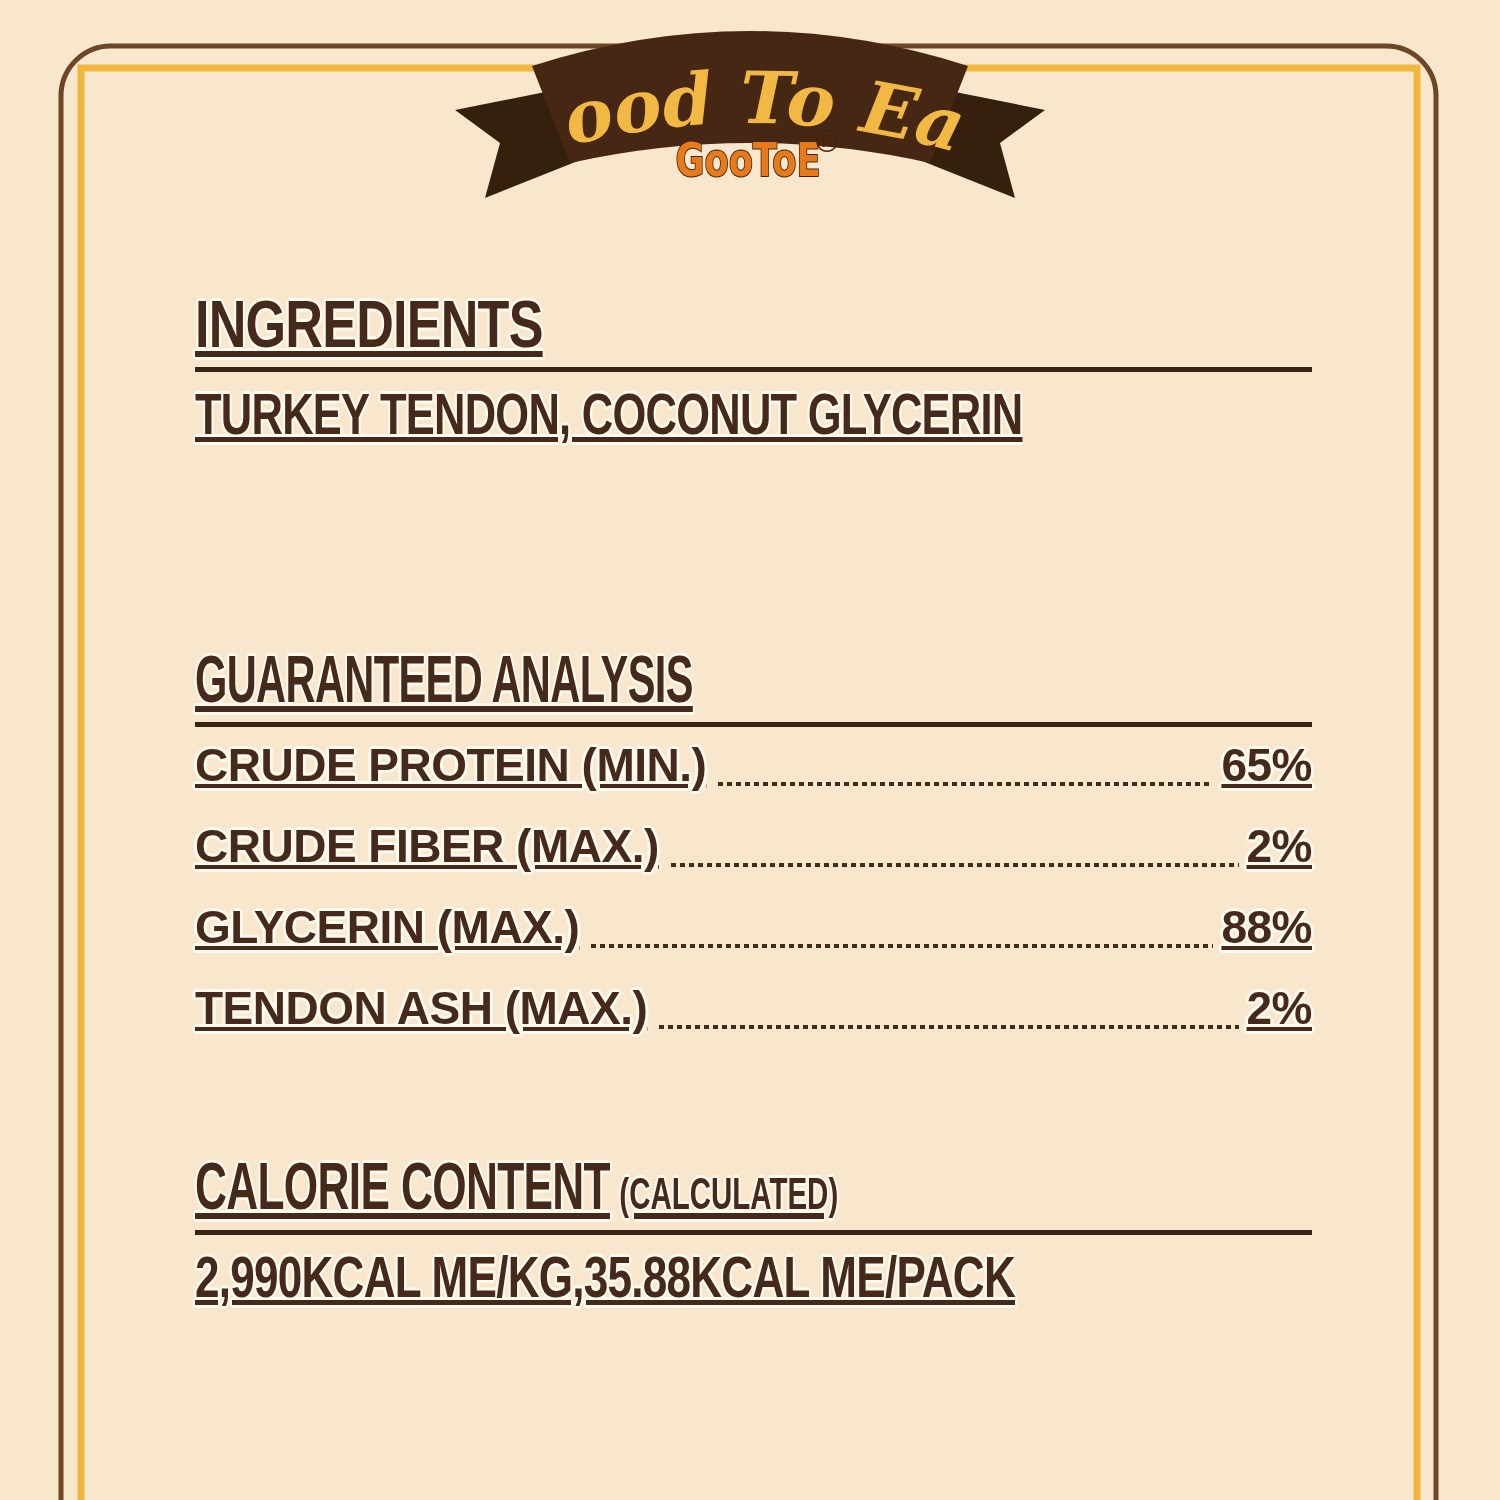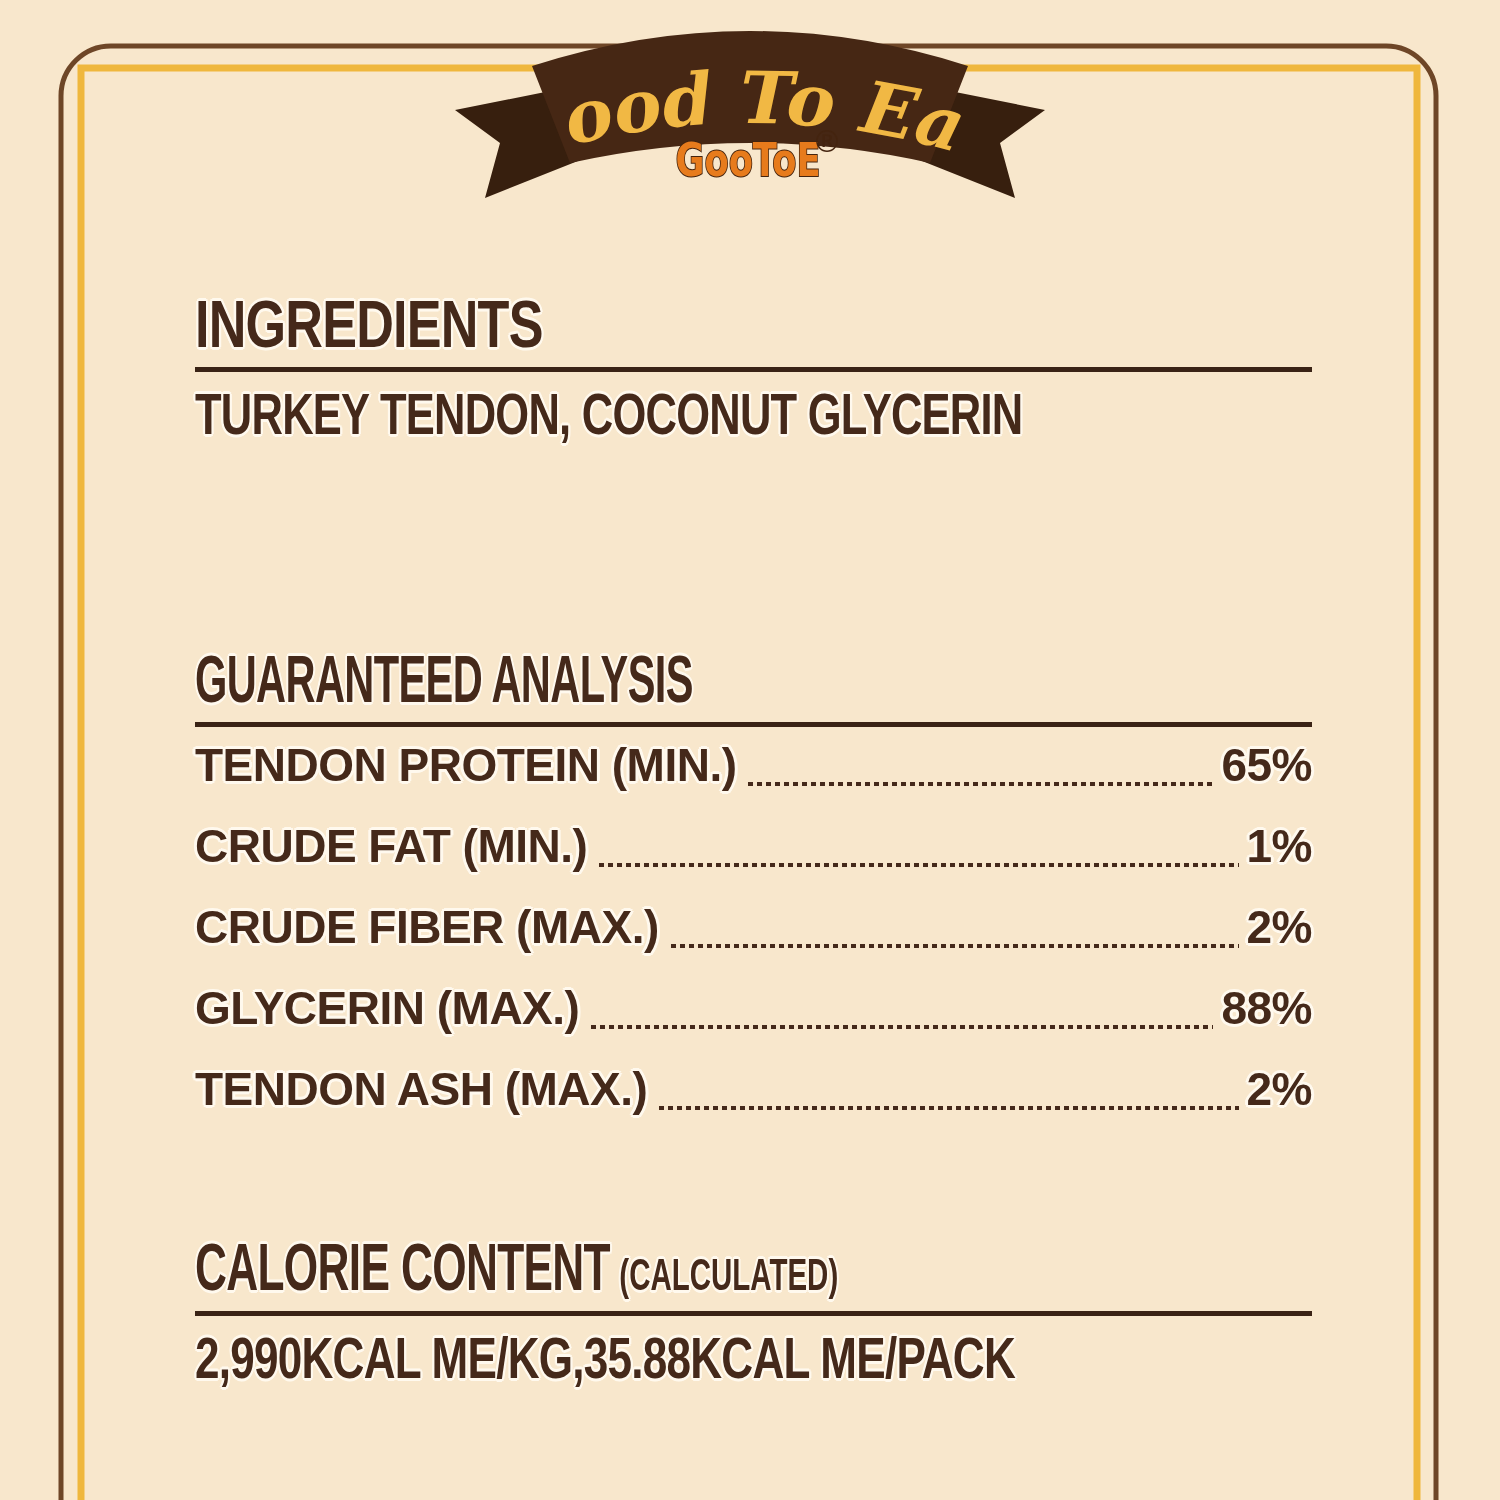--- a/index.html
+++ b/index.html
@@ -80,39 +80,34 @@
       <path id="ribbonTextPath" d="M 545 152 Q 750 94 955 152"></path>
     </defs>
     <text font-family="DejaVu Serif, serif" font-style="italic" font-weight="700" font-size="72" fill="#f1b844">
       <textPath href="#ribbonTextPath" startOffset="50%" text-anchor="middle">Good To Eat</textPath>
     </text>
 
     <text x="748" y="176" text-anchor="middle" font-family="DejaVu Sans, sans-serif" font-weight="700" font-size="46" textLength="145" lengthAdjust="spacingAndGlyphs" fill="#e77b1c" stroke="#44240f" stroke-width="2" paint-order="stroke">GooToE</text>
     <text x="812" y="152" font-family="DejaVu Sans, sans-serif" font-size="30" fill="#44240f">®</text>
   </svg>
 
-  <div id="content" style="padding-top:290px;">
+  <div id="content" style="padding-top:290px;text-decoration:underline;">
 
     <h2 class="sec halo sx79">INGREDIENTS</h2>
     <div class="rule"></div>
     <p class="body-line halo sx75">TURKEY TENDON, COCONUT GLYCERIN</p>
 
     <h2 id="ga-title" class="sec halo sx63">GUARANTEED ANALYSIS</h2>
     <div class="rule"></div>
 
     <div class="rows">
       <div class="arow">
-        <span class="lbl halo">TENDON PROTEIN (MIN.)</span>
+        <span class="lbl halo">CRUDE PROTEIN (MIN.)</span>
         <span class="leader"></span>
         <span class="val halo">65%</span>
-      </div>
-      <div class="arow">
-        <span class="lbl halo">CRUDE FAT (MIN.)</span>
-        <span class="leader"></span>
-        <span class="val halo">1%</span>
       </div>
       <div class="arow">
         <span class="lbl halo">CRUDE FIBER (MAX.)</span>
         <span class="leader"></span>
         <span class="val halo">2%</span>
       </div>
       <div class="arow">
         <span class="lbl halo">GLYCERIN (MAX.)</span>
         <span class="leader"></span>
         <span class="val halo">88%</span>

